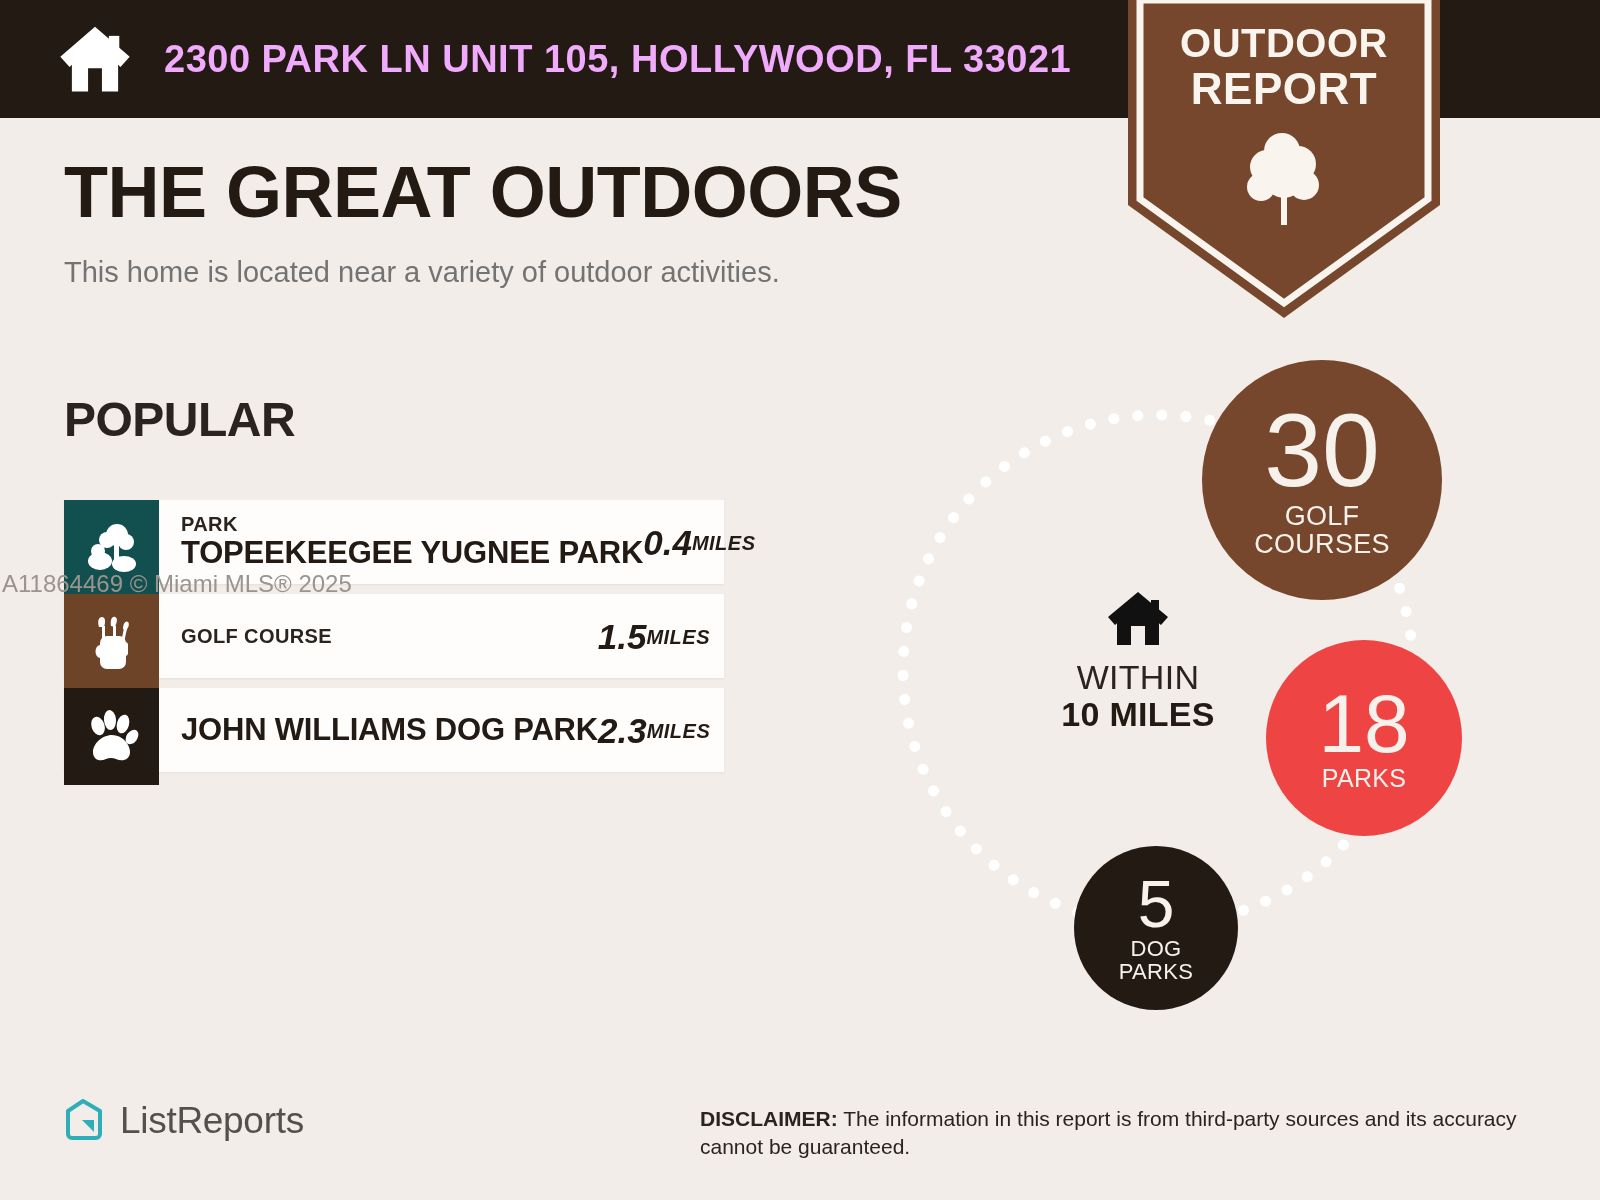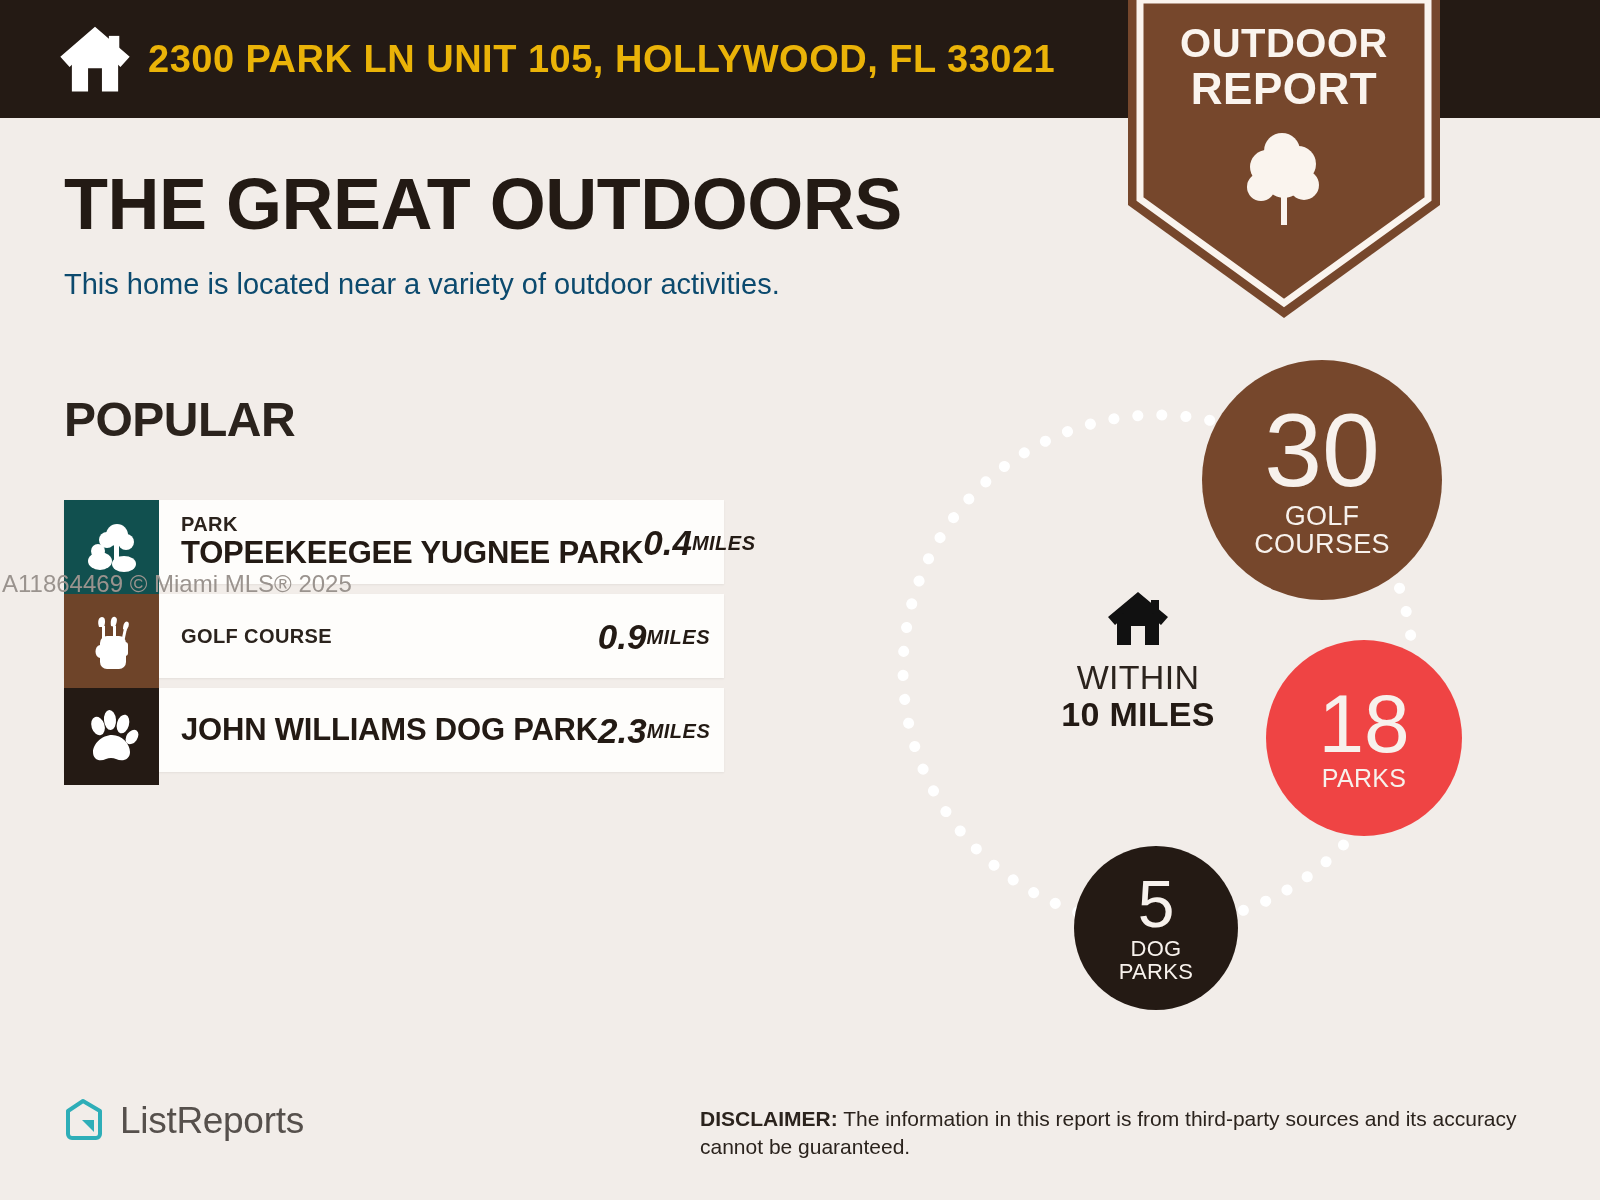--- a/index.html
+++ b/index.html
@@ -11,46 +11,46 @@
   }
 
   
   .header{
     position:absolute;left:0;top:0;width:1600px;height:118px;
     background:#241A14;
     display:flex;align-items:center;
   }
   .header-home-icon{margin-left:58px;width:74px;height:70px;display:block;}
   .header-address{
-    margin-left:16px;color:#eab308;
+    margin-left:32px;color:#f0abfc;
     font-size:38px;font-weight:bold;letter-spacing:0.5px;
     white-space:nowrap;
   }
 
   
   .badge{
     position:absolute;left:1128px;top:0;width:312px;height:318px;
     z-index:5;
   }
   .badge svg{display:block;}
   .badge-text{
     position:absolute;left:0;top:22px;width:312px;text-align:center;
     color:#FAF4EE;font-size:40px;font-weight:bold;line-height:1.08;
     letter-spacing:0.5px;
   }
   .badge-line2{font-size:44px;}
 
   
-  .title-block{position:absolute;left:64px;top:168px;}
+  .title-block{position:absolute;left:64px;top:156px;}
   .main-title{
     margin:0;font-size:72px;font-weight:bold;color:#231A14;
     letter-spacing:-0.5px;line-height:1;
   }
   .subtitle{
-    margin:28px 0 0 0;font-size:29px;color:#0c4a6e;font-weight:normal;
+    margin:28px 0 0 0;font-size:29px;color:#737373;font-weight:normal;
   }
 
   
   .popular-title{
     position:absolute;left:64px;top:396px;margin:0;
     font-size:48px;font-weight:bold;color:#2B231D;letter-spacing:-0.5px;
     line-height:1;
   }
 
   .poi-list{position:absolute;left:64px;top:500px;width:660px;}
@@ -223,21 +223,21 @@
         <rect x="14" y="21" width="26" height="33" rx="7" fill="#FFFFFF"></rect>
         <rect x="33" y="27" width="9" height="14" rx="3" fill="#FFFFFF"></rect>
         <path d="M14 30 C8 31 8 42 14 43 Z" fill="#FFFFFF"></path>
       </svg>
     </div>
     <div class="poi-body">
       <div class="poi-texts">
         <div class="poi-cat">GOLF COURSE</div>
       </div>
       <div class="poi-dist">
-        <div class="poi-dist-num">0.9</div>
+        <div class="poi-dist-num">1.5</div>
         <div class="poi-dist-unit">MILES</div>
       </div>
     </div>
   </div>
 
   <div class="poi-row">
     <div class="poi-tile dog">
       <svg width="54" height="56" viewBox="0 0 54 56">
         <ellipse cx="13" cy="17" rx="6.5" ry="9.5" fill="#FFFFFF" transform="rotate(-18 13 17)"></ellipse>
         <ellipse cx="25" cy="11" rx="6" ry="10" fill="#FFFFFF" transform="rotate(-5 25 11)"></ellipse>

